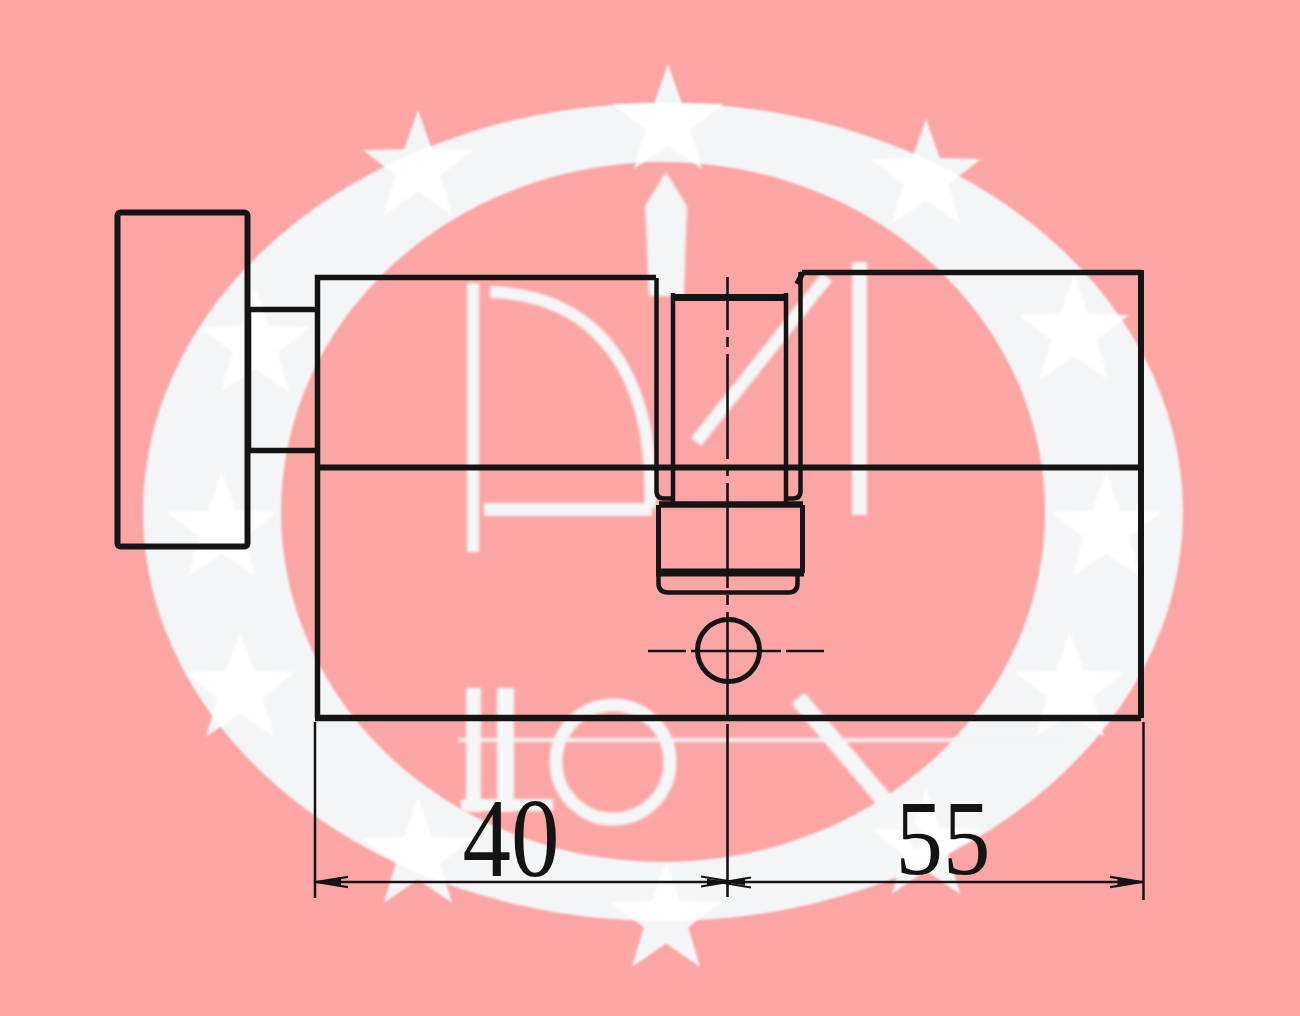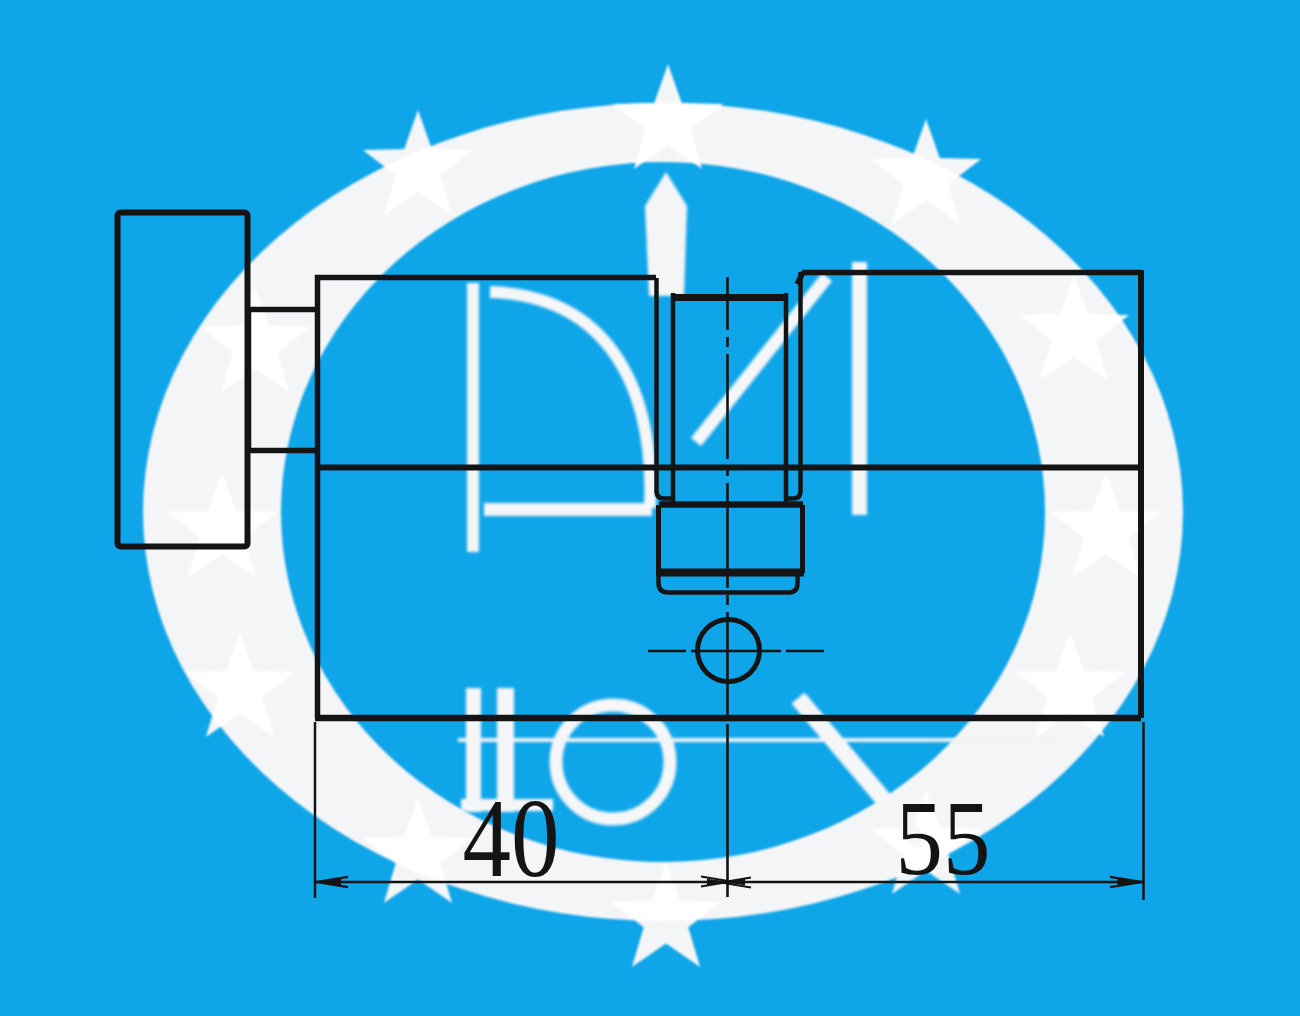--- a/index.html
+++ b/index.html
@@ -1,16 +1,16 @@
 <!DOCTYPE html>
 <html><head>
 <meta charset="utf-8">
 <style>
   html,body{margin:0;padding:0;background:#ffffff;}
-  #page{position:relative;width:1300px;height:1016px;background:#0ea5e9;overflow:hidden;
+  #page{position:relative;width:1300px;height:1016px;background:#fca5a5;overflow:hidden;
         font-family:"Liberation Serif", serif;}
 </style>
 </head>
 <body>
 <div id="page">
 <svg width="1300" height="1016" viewBox="0 0 1300 1016" xmlns="http://www.w3.org/2000/svg">
   <defs>
     <polygon id="st" points="0.0,-58.0 -13.8,-19.0 -55.2,-17.9 -22.3,7.3 -34.1,46.9 -0.0,23.5 34.1,46.9 22.3,7.3 55.2,-17.9 13.8,-19.0"></polygon>
     <clipPath id="bandclip">
       <path d="M143,512 a520,409 0 1,0 1040,0 a520,409 0 1,0 -1040,0 Z

